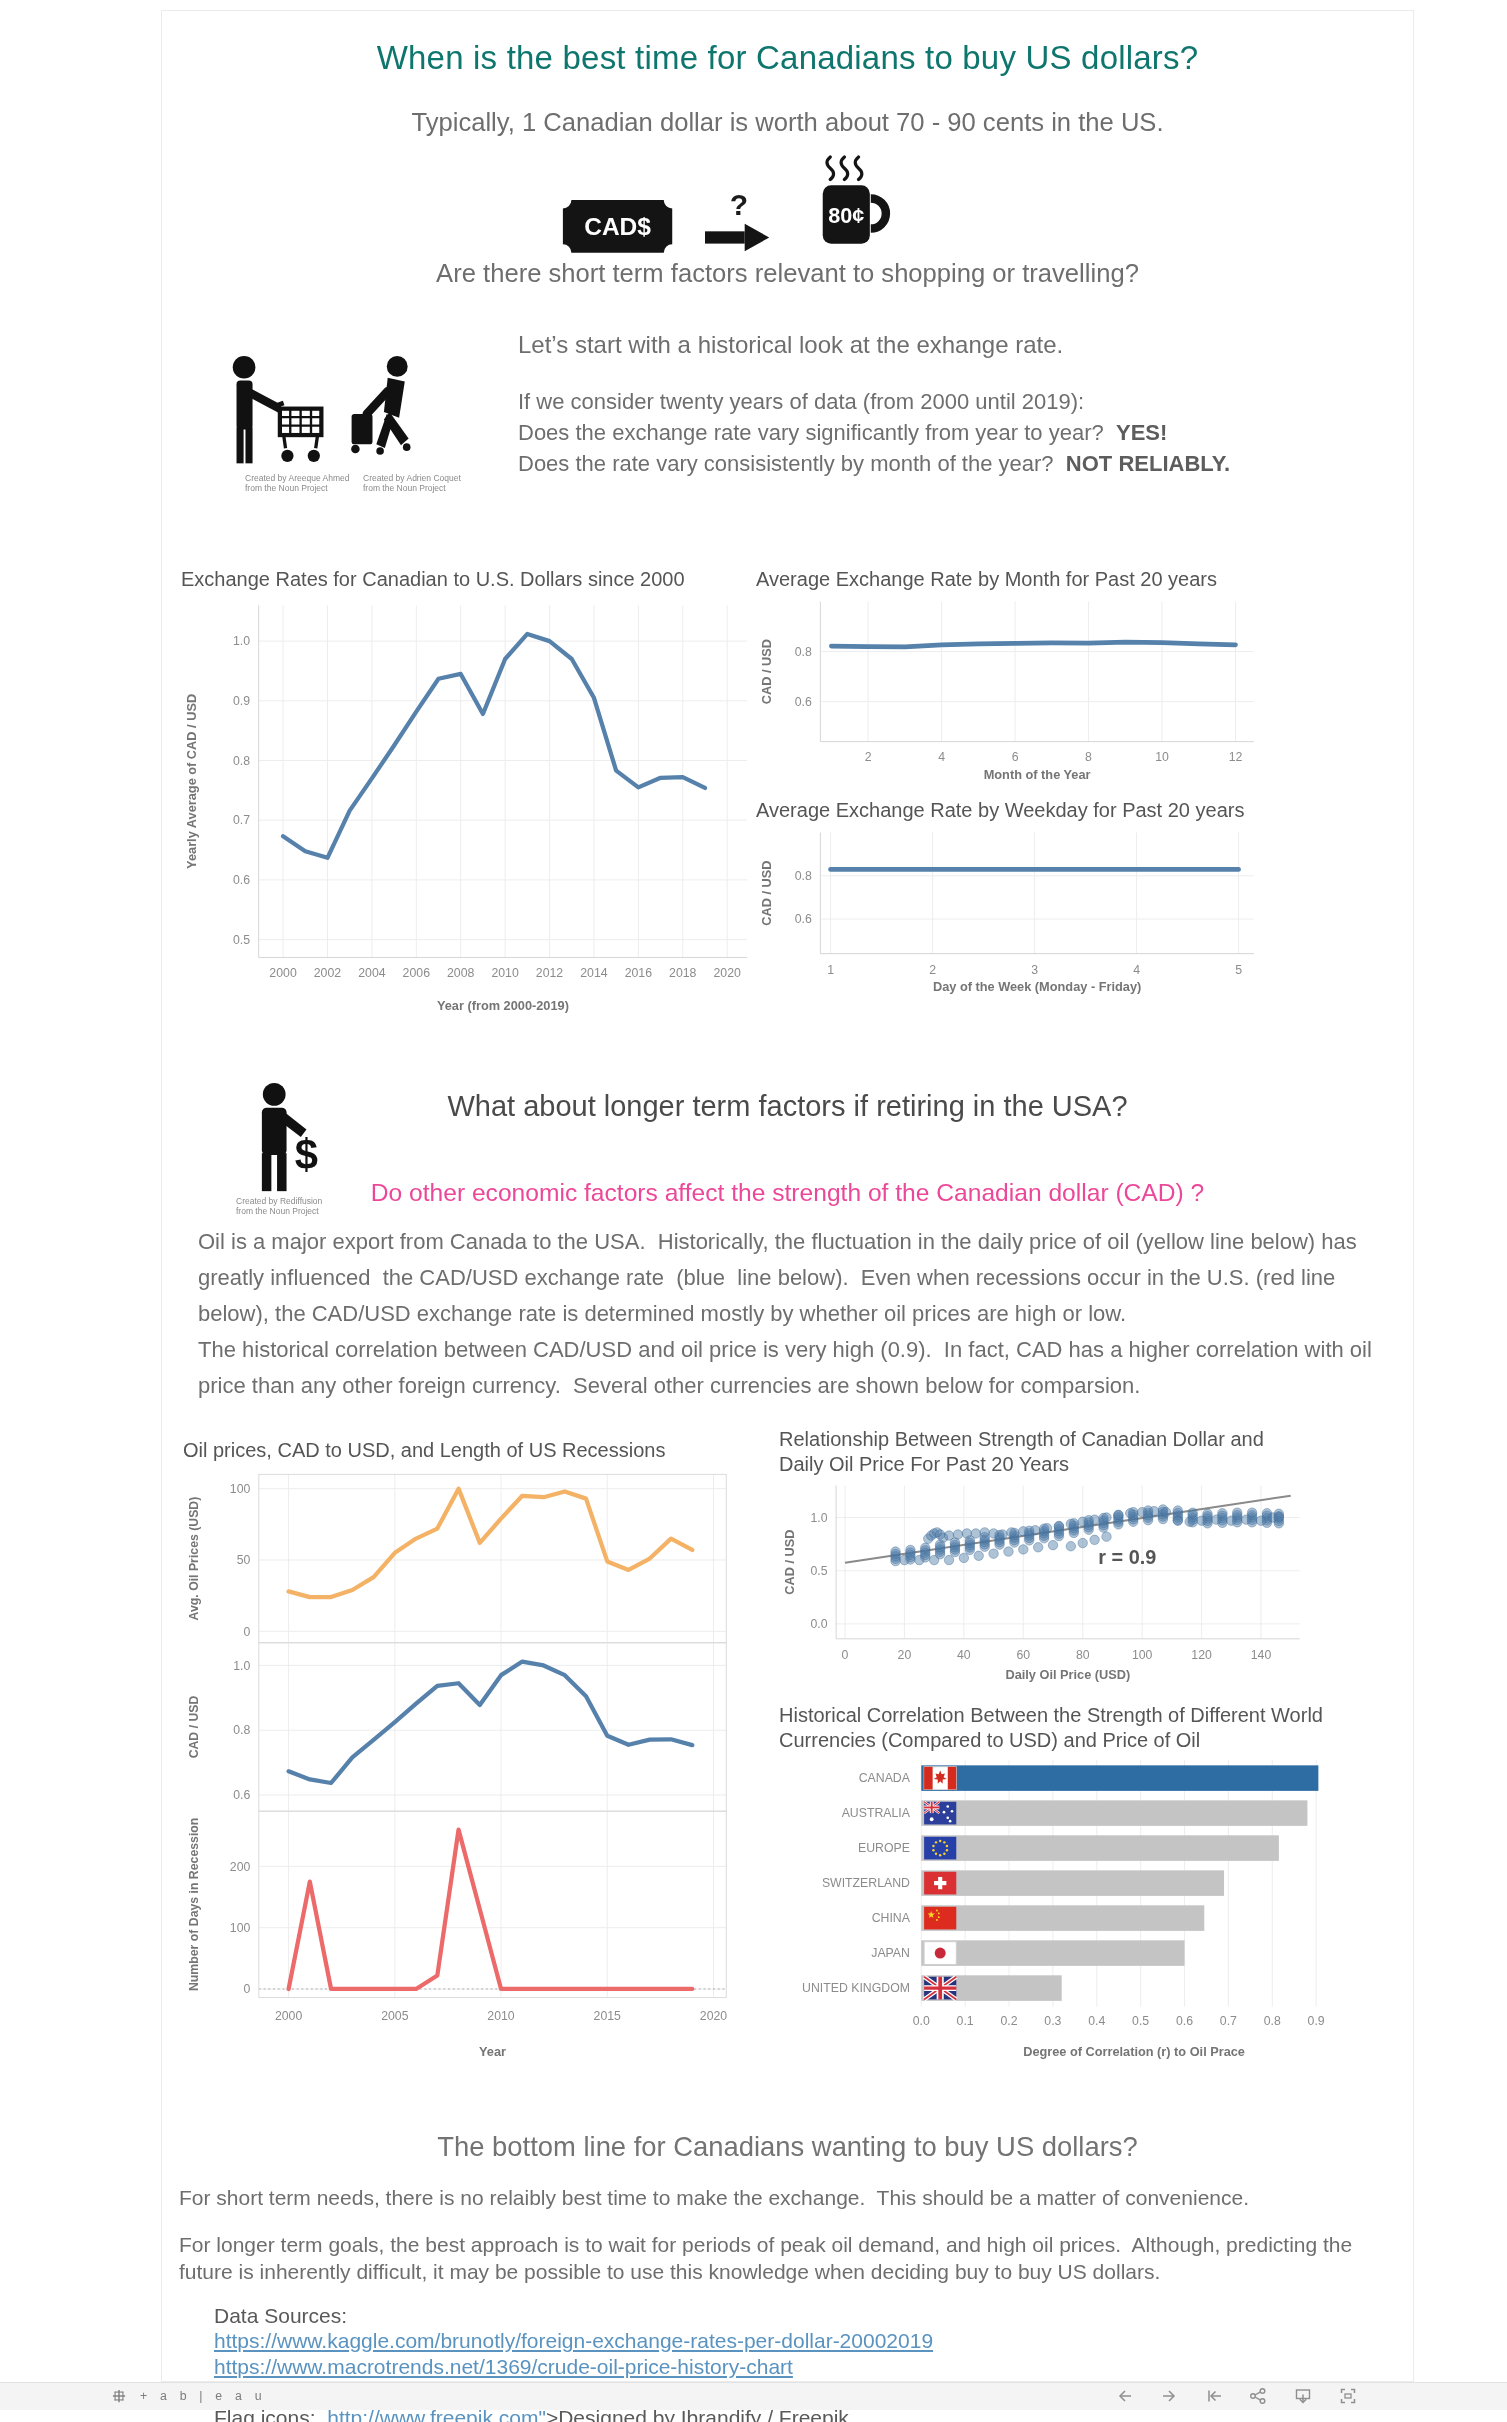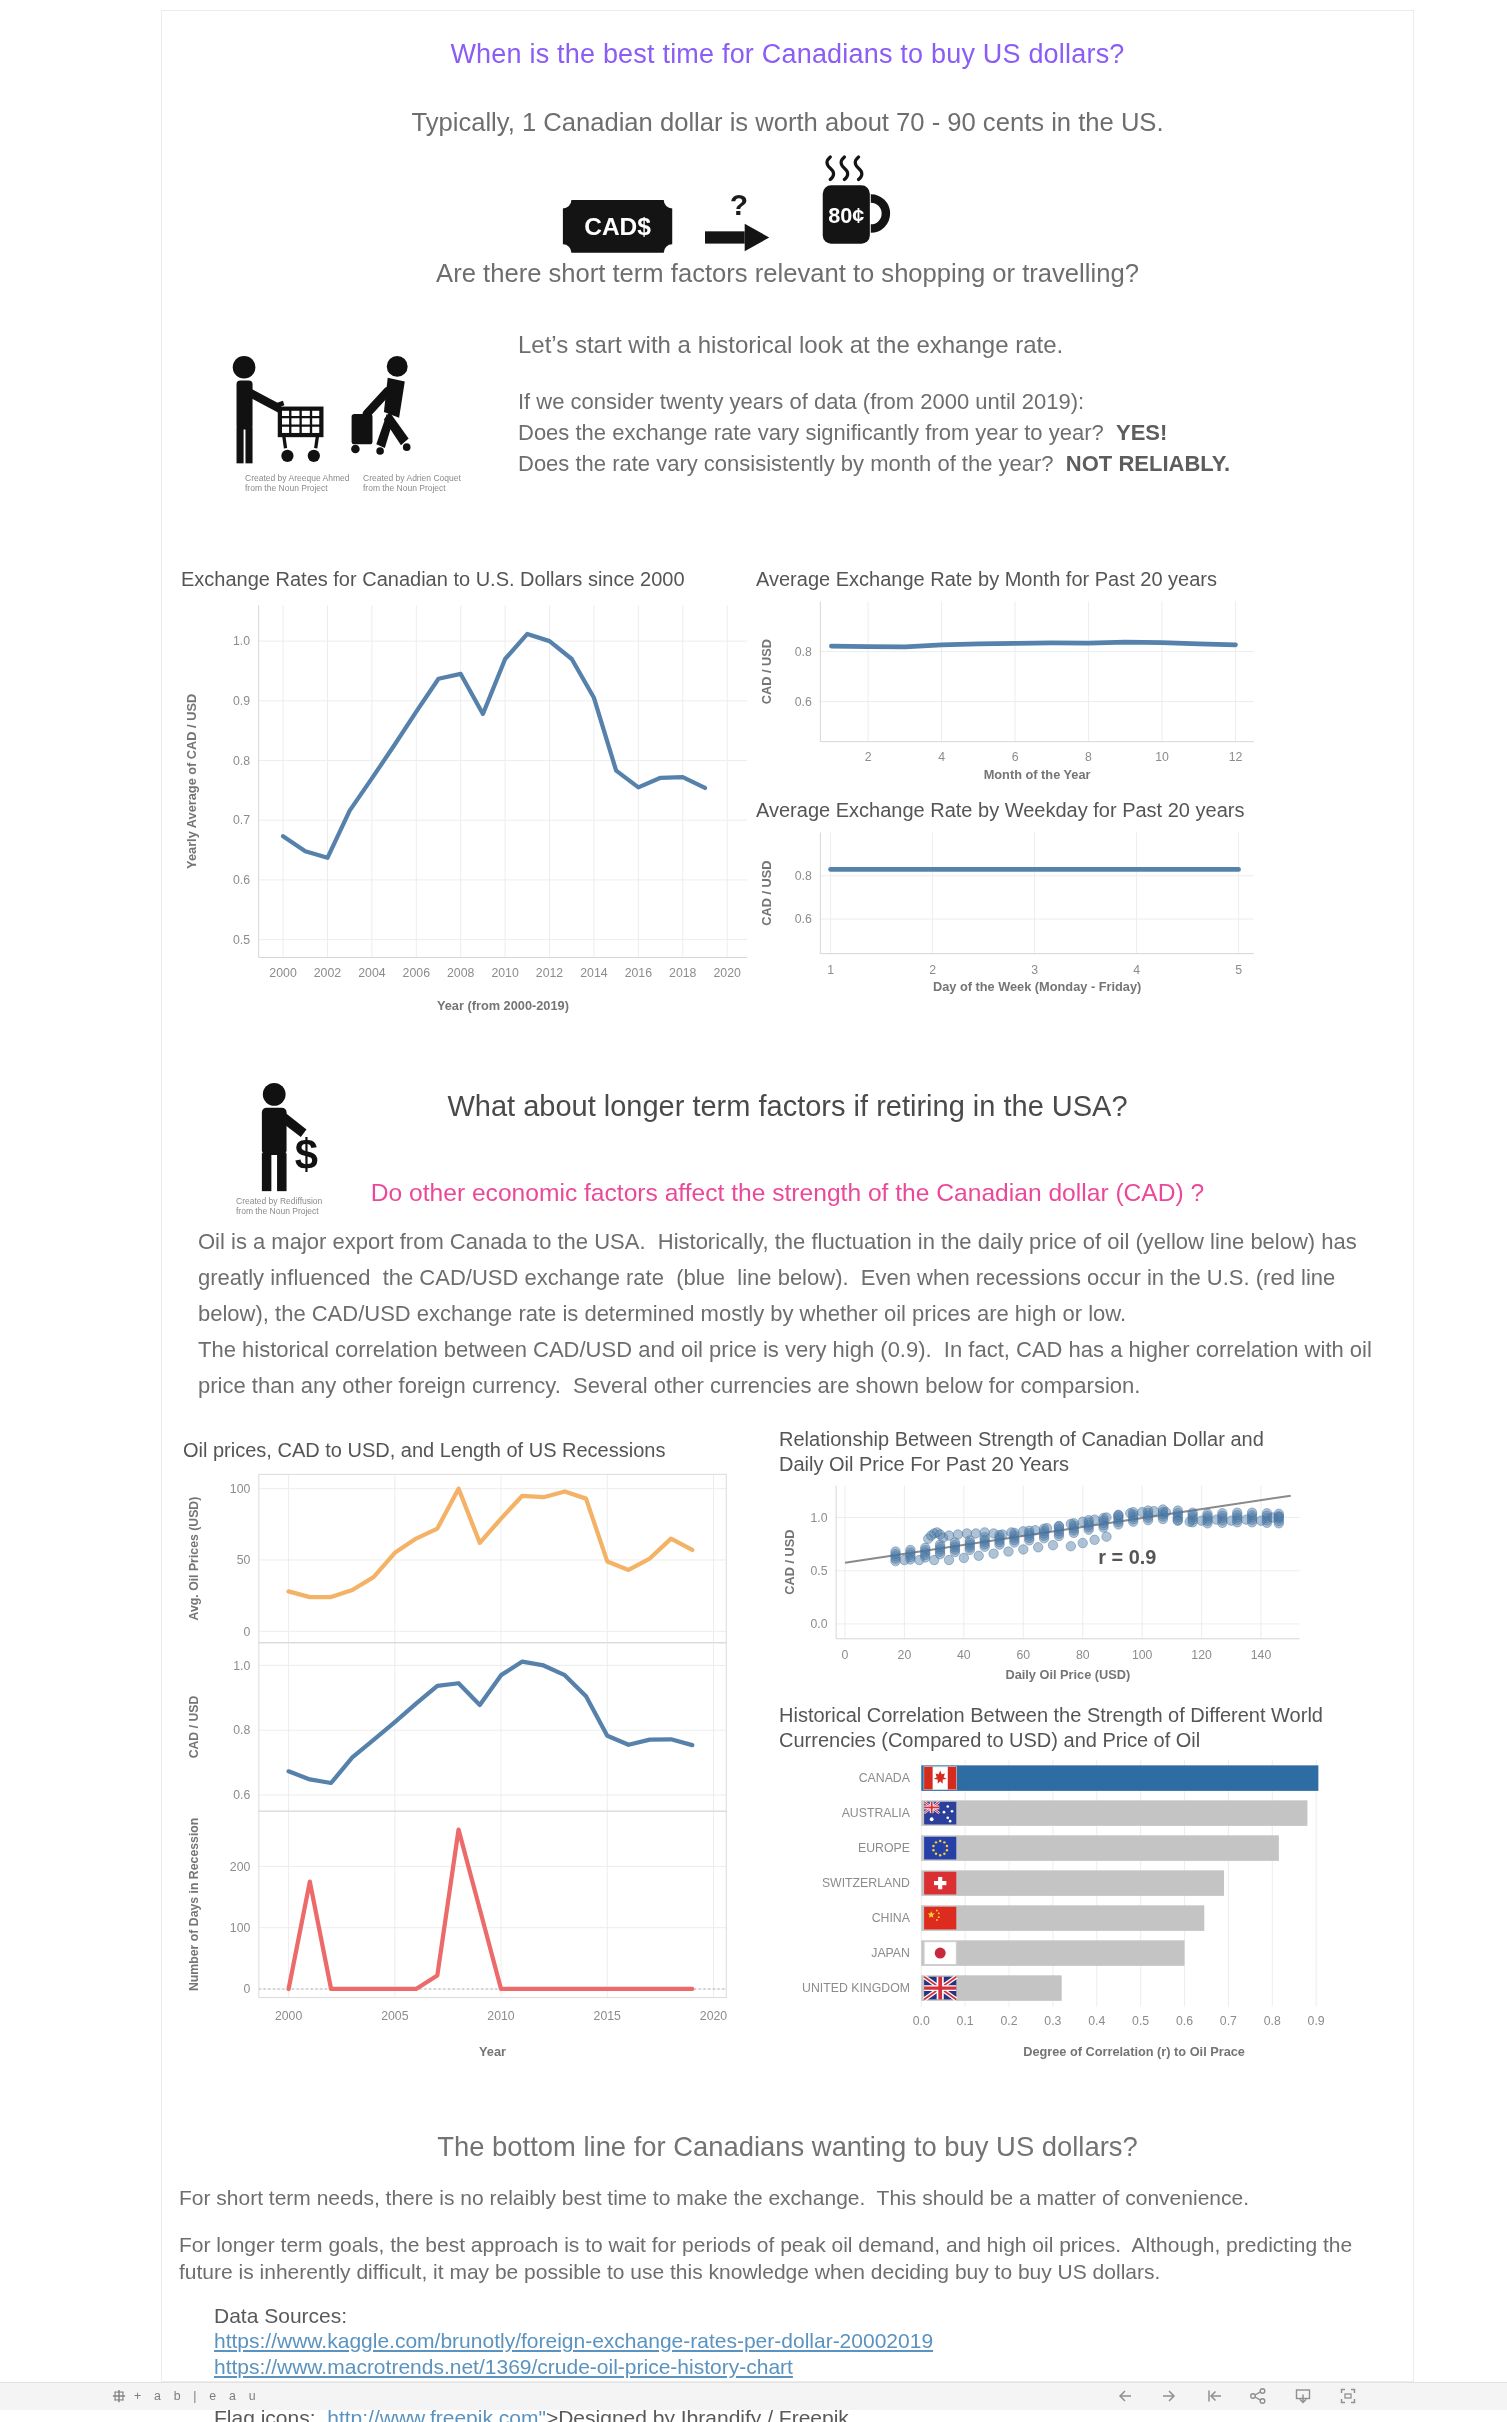--- a/index.html
+++ b/index.html
@@ -1,35 +1,35 @@
 <!DOCTYPE html>
 <html style="font-size:15px"><head>
 <meta charset="utf-8">
 <style>
   html,body{margin:0;padding:0;background:#ffffff;}
   body{font-family:"Liberation Sans",sans-serif;color:#6e6e6e;}
   .stage{position:relative;width:1508px;height:2423px;background:#ffffff;overflow:hidden;}
   .canvas{position:absolute;left:161px;top:9.5px;width:1251px;height:2370px;background:#ffffff;border:0.9px solid #ececec;}
   .abs{position:absolute;}
   .center{left:0;width:100%;text-align:center;}
-  .h1{font-size:27px;color:#8b5cf6;letter-spacing:0.2px;}
+  .h1{font-size:33px;color:#0f766e;letter-spacing:0.2px;}
   .h2{font-size:25.6px;color:#6e6e6e;}
   .h3{font-size:29px;color:#4a4a4a;}
   .h4{font-size:24.6px;color:#ec4899;}
   .bodytxt{font-size:22px;line-height:36px;color:#6e6e6e;white-space:pre-wrap;}
   .qa-line{font-size:22px;line-height:31px;color:#6e6e6e;white-space:pre-wrap;}
   .qa-ans{font-weight:700;color:#5d5d5d;}
   .attr{font-size:8.5px;line-height:10.4px;color:#8a8a8a;white-space:pre-line;}
   .ctitle{font-size:20px;color:#555555;line-height:25.6px;}
   .chart{position:absolute;}
   svg text{font-family:"Liberation Sans",sans-serif;}
   .src{font-size:21px;line-height:25.6px;color:#595959;}
   .src a{color:#5a93c0;text-decoration:underline;cursor:pointer;}
   .toolbar{position:absolute;left:0;top:2382px;width:1508px;height:26.5px;background:#f4f4f4;border-top:0.9px solid #e2e2e2;display:flex;align-items:center;justify-content:space-between;}
-  .tb-logo{display:flex;align-items:center;gap:8px;margin-left:112px;color:#7d7d7d;font-size:12.3px;letter-spacing:4.7px;}
+  .tb-logo{display:flex;align-items:center;gap:14px;margin-left:112px;color:#7d7d7d;font-size:12.3px;letter-spacing:4.7px;}
   .tb-icons{display:flex;align-items:center;gap:25.6px;margin-right:151px;}
   .tb-btn{width:19px;height:19px;display:flex;align-items:center;justify-content:center;cursor:pointer;}
   .mugwrap{display:flex;align-items:flex-end;gap:29px;}
   .qarrow{display:flex;flex-direction:column;align-items:center;}
   .qmark{font-size:30px;font-weight:700;color:#1c1c1c;line-height:28px;}
 </style>
 </head>
 <body>
 
 <div class="stage">

